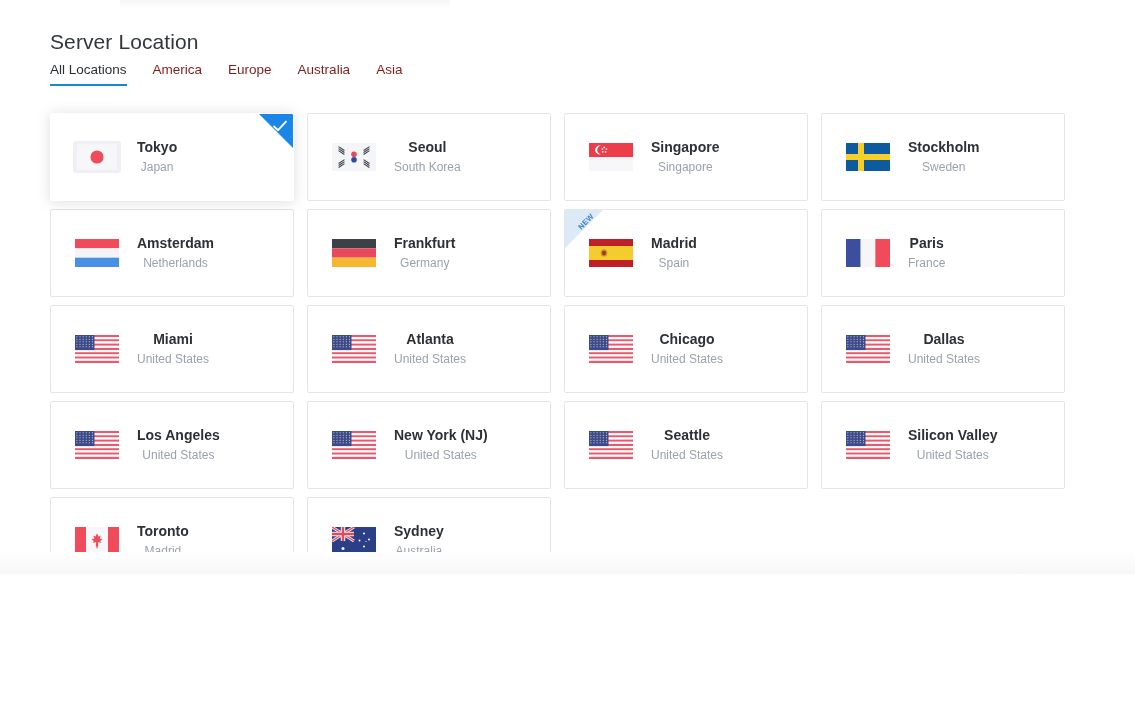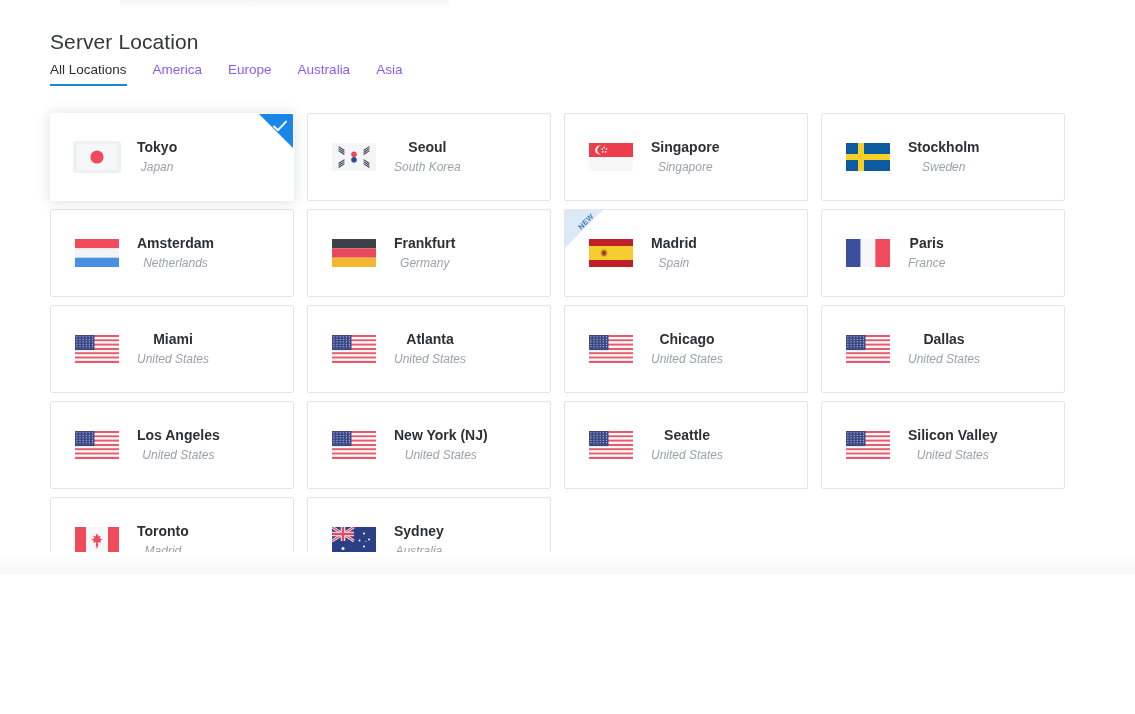--- a/index.html
+++ b/index.html
@@ -45,21 +45,21 @@
   #tabs {
     position: absolute;
     left: 50px; top: 62px;
     display: flex;
     align-items: center;
     gap: 0;
   }
   .tab {
     position: relative;
     font-size: 13.5px;
-    color: #8b5cf6;
+    color: #7f1d1d;
     padding: 0 13px 9px 13px;
     white-space: nowrap;
     cursor: pointer;
   }
   .tab:first-child { padding-left: 0; }
   .tab.active { color: #2b3034; }
   .tab.active::after {
     content: "";
     position: absolute;
     left: 0; right: 13px; bottom: 0;
@@ -121,21 +121,20 @@
     color: #2c3136;
     line-height: 1.35;
     white-space: nowrap;
   }
   .country {
     font-size: 12px;
     color: #9aa2ad;
     line-height: 1.5;
     margin-top: 2px;
     white-space: nowrap;
-    font-style: italic;
   }
 
   
   .corner-check {
     position: absolute;
     top: 0; right: 0;
     width: 0; height: 0;
     border-top: 34px solid #1a86e8;
     border-left: 34px solid transparent;
   }

